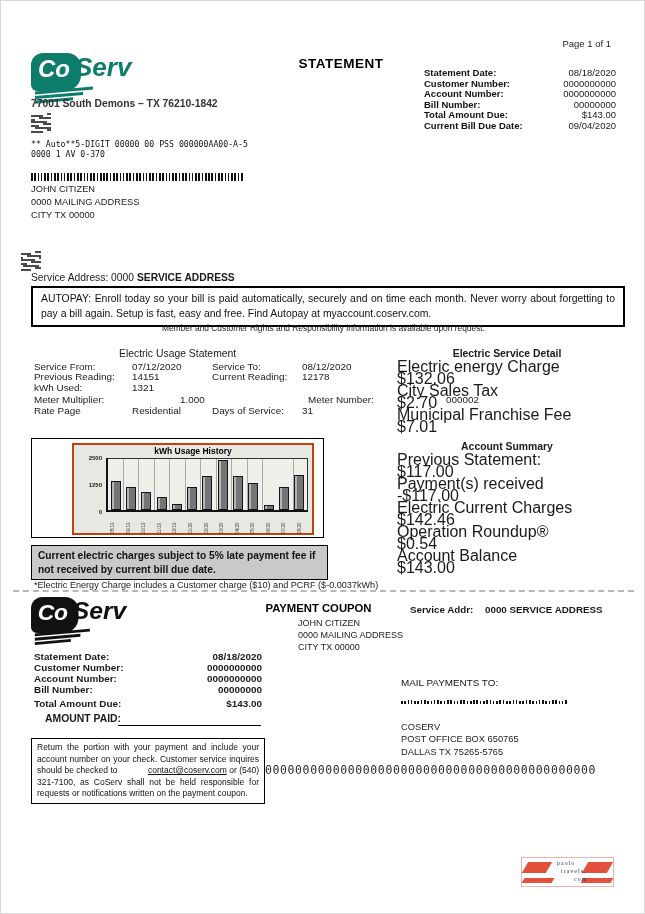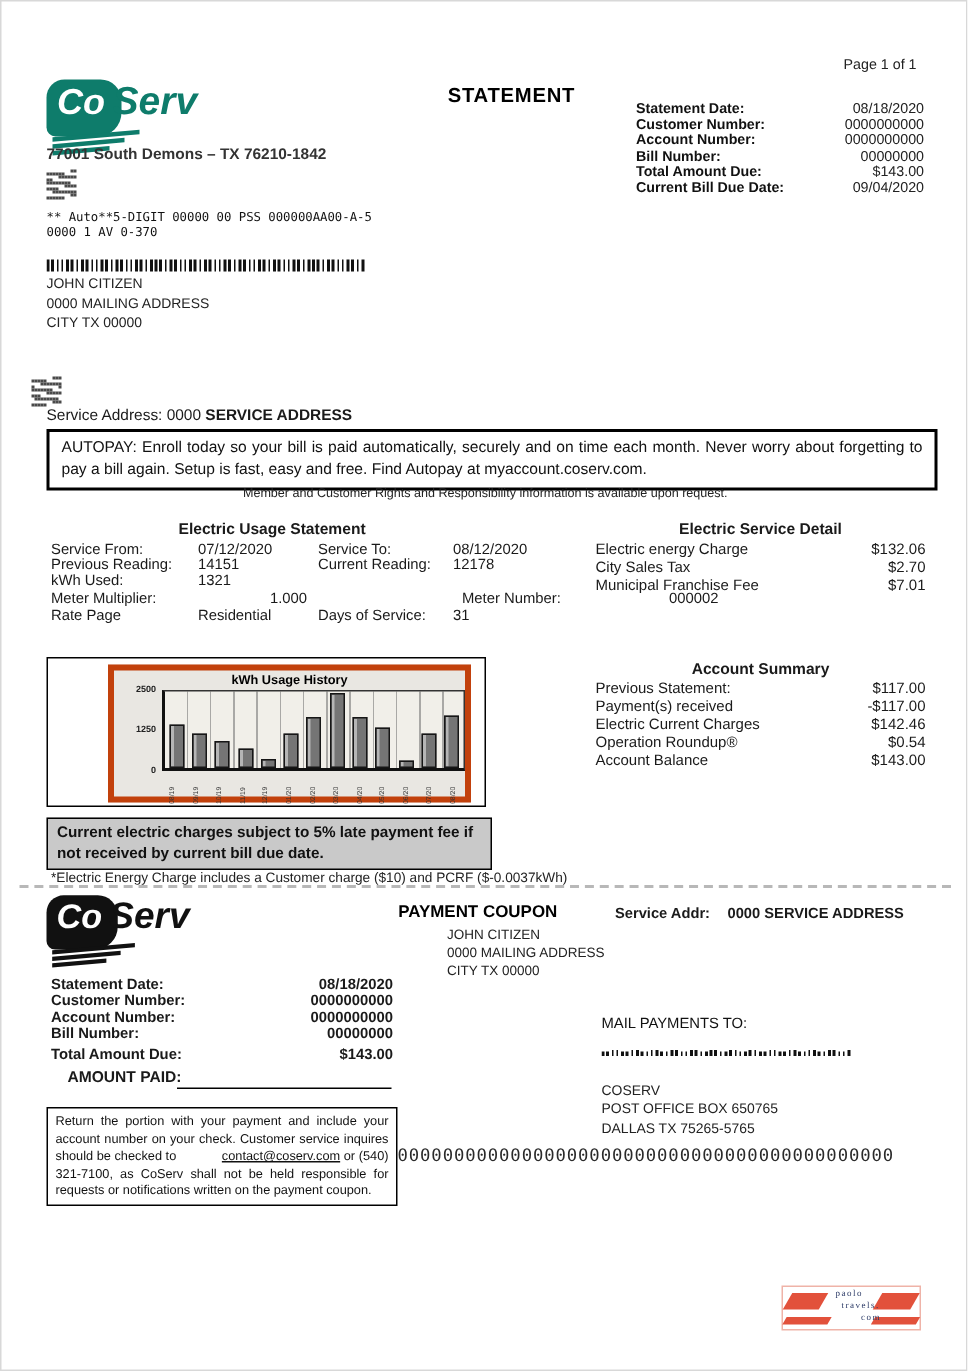--- a/index.html
+++ b/index.html
@@ -48,33 +48,33 @@
   .recipient { top:182px; left:30px; }
 
   .svc-line { top:271px; left:30px; font-size:10.3px; }
   .svc-line b { font-weight:bold; }
 
   .autopay { top:285px; left:30px; width:594px; border:2px solid #000; padding:3px 8px 4px; font-size:10.4px; line-height:15px; text-align:justify; color:#111; }
   .member-note { top:322px; left:0; width:645px; text-align:center; font-size:8.4px; color:#222; }
 
   
   .usage { top:347px; left:33px; width:300px; }
-  .usage .title { font-weight:bold; font-size:10.4px; padding-left:85px; margin-bottom:3px; }
+  .usage .title { font-weight:normal; font-size:10.4px; padding-left:85px; margin-bottom:3px; }
   .usage .urow { display:grid; grid-template-columns:98px 80px 90px auto; font-size:9.9px; line-height:10.4px; }
   .usage .urow.gap { margin-top:2px;gap:48px; }
 
   .rblock { width:220px; }
   .rblock .title { font-weight:bold; font-size:10.4px; text-align:center; margin-bottom:2px; }
-  .rblock .rrow { display:flex; justify-content:space-between; font-size:10px; line-height:12px; }
+  .rblock .rrow { display:flex; justify-content:space-between; font-size:16px; line-height:12px;flex-direction:column; }
   .svc-detail { top:347px; left:396px; }
   .acct-summary { top:440px; left:396px; }
 
   
   .chart-box { top:437px; left:30px; width:293px; height:100px; border:1px solid #000; background:#fff; }
-  .chart { position:absolute; left:40px; top:4px; width:242px; height:92px; background:#e9e7e2; border:4px solid #c2410c; }
+  .chart { position:absolute; left:40px; top:4px; width:242px; height:92px; background:#e9e7e2; border:2px solid #c2410c; }
   .chart .ctitle { position:absolute; top:1px; left:0; width:100%; text-align:center; font-size:8.5px; font-weight:bold; color:#000; }
   .chart .plot { position:absolute; left:32px; top:13px; width:202px; height:54px; background:#f1efe9;
     background-image: repeating-linear-gradient(90deg, rgba(0,0,0,0) 0 14.5px, rgba(110,110,110,.55) 14.5px 15.5px);
     border:1px solid #333; border-bottom:2px solid #111; border-left:2px solid #111;
     display:flex; align-items:flex-end; justify-content:space-around; }
   .chart .hgrid { position:absolute; left:32px; width:202px; border-top:1px dashed #8a8a8a; }
   .chart .bar { width:10px; background:#757575; border:1px solid #161616; box-shadow: inset 2px 0 0 #b5b5b5; }
   .chart .ylabels { position:absolute; left:2px; top:13px; width:28px; height:54px; }
   .chart .ylabels span { position:absolute; right:2px; font-size:6px; font-weight:bold; color:#222; transform:translateY(-50%); }
   .chart .xlabels { position:absolute; left:32px; top:69px; width:202px; display:flex; justify-content:space-around; }

